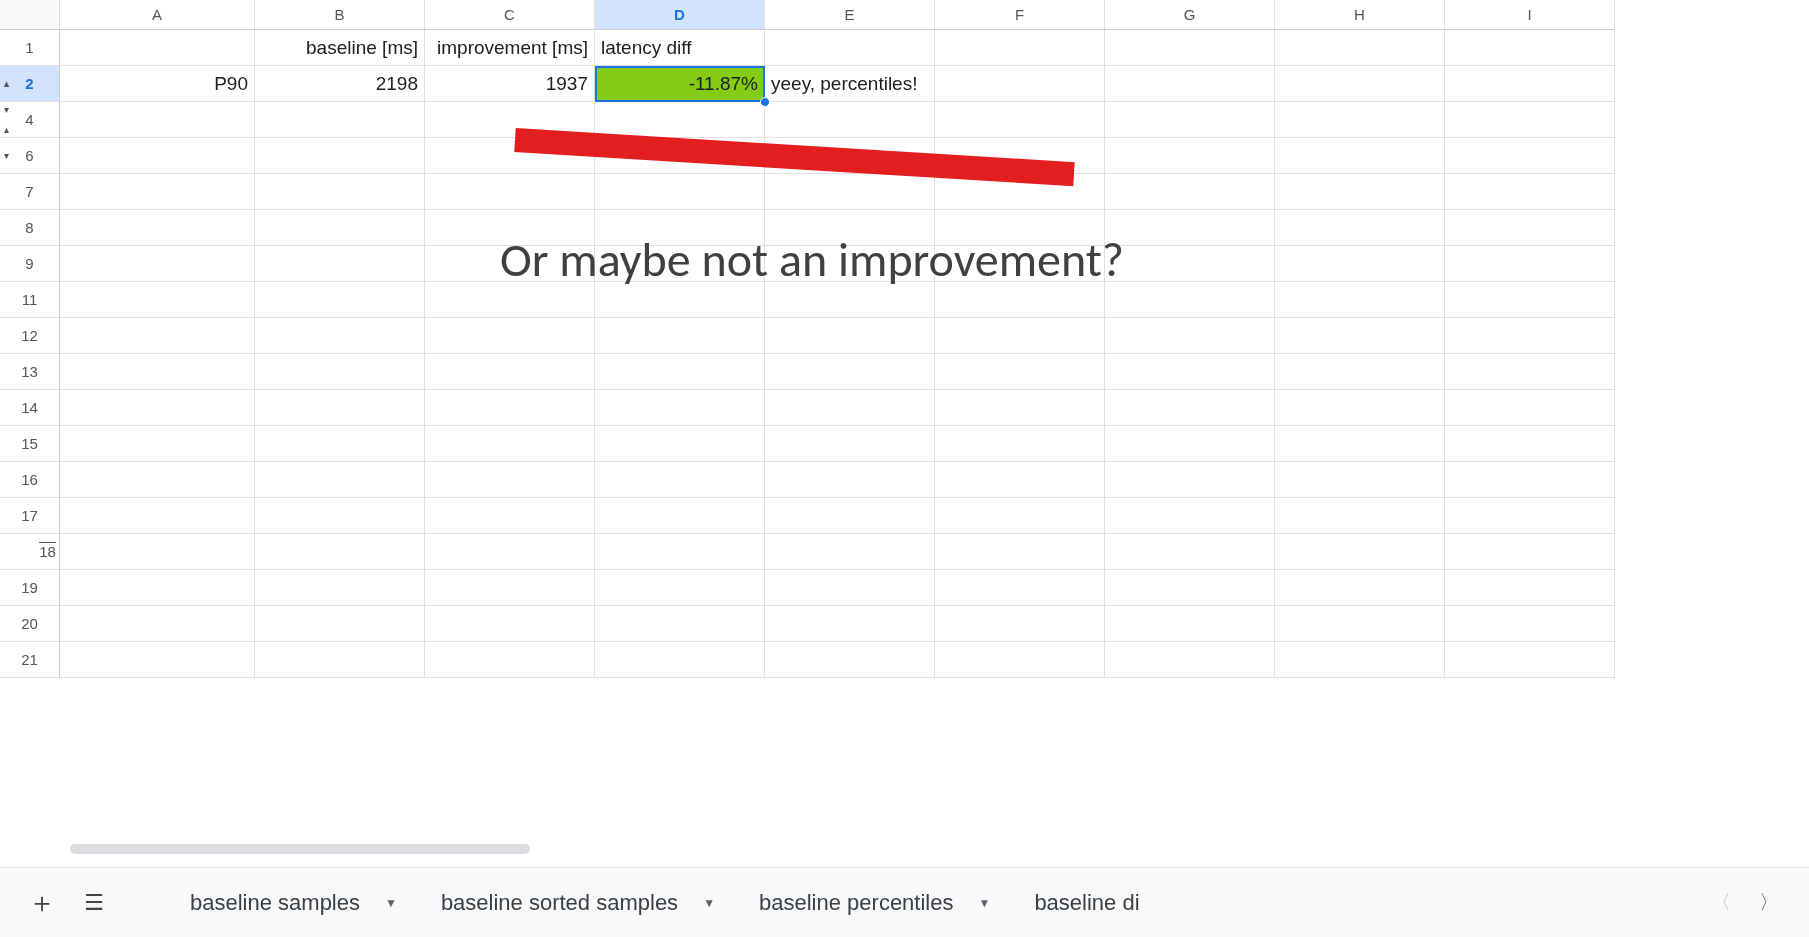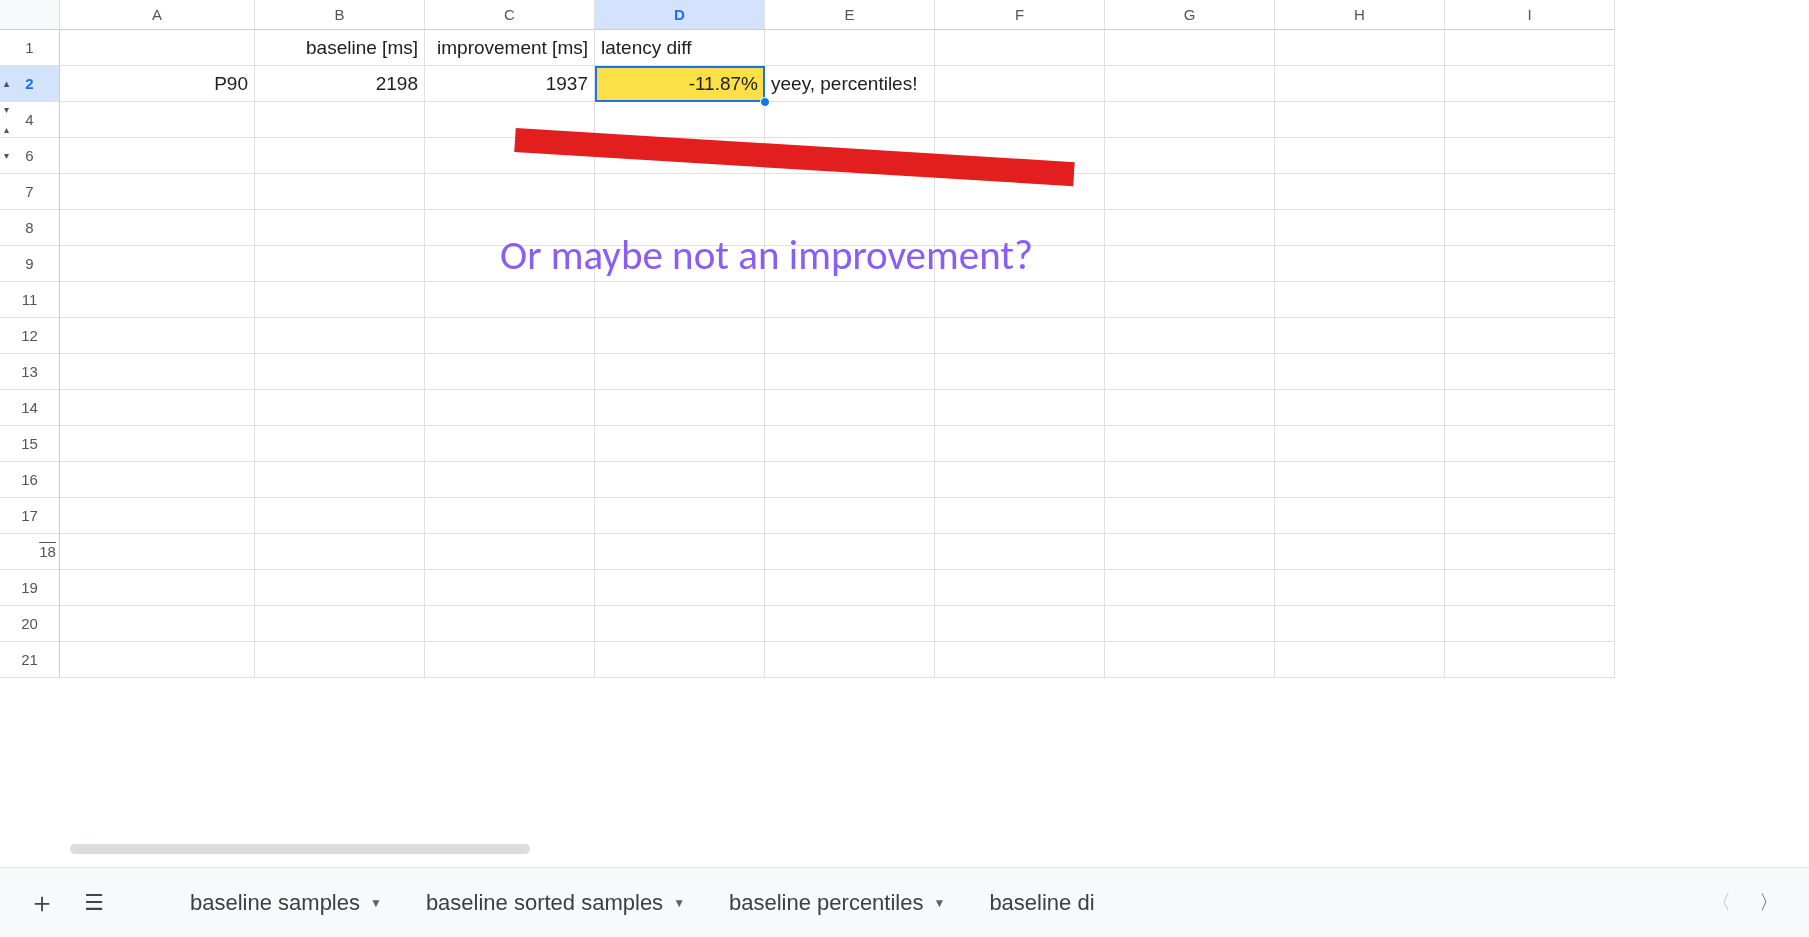--- a/index.html
+++ b/index.html
@@ -17,39 +17,39 @@
   .rows { position: absolute; top: 30px; left: 0; right: 0; }
   .row { display: flex; height: 36px; }
   .row-header { width: 60px; border-right: 1px solid #ccc; border-bottom: 1px solid #e0e0e0; display: flex; align-items: center; justify-content: center; font-size: 15px; color: #555; background: #fff; position: relative; }
   .row-header.selected { background: #d3e3fd; color: #1a73e8; font-weight: 700; }
   .row-header .fold { position: absolute; left: 4px; font-size: 10px; color: #555; }
   .row-header.underlined { }
   
   .cell { height: 36px; border-right: 1px solid #e0e0e0; border-bottom: 1px solid #e0e0e0; display: flex; align-items: center; padding: 0 6px; font-size: 19px; color: #202124; background: #fff; overflow: visible; white-space: nowrap; }
   .cell.right { justify-content: flex-end; }
   .cell.left { justify-content: flex-start; }
-  .cell.green { background: #fde047; }
+  .cell.green { background: #84cc16; }
   
   .sel-border { position: absolute; border: 2px solid #1a73e8; pointer-events: none; z-index: 5; }
   .sel-handle { position: absolute; width: 10px; height: 10px; background: #1a73e8; border: 1px solid #fff; border-radius: 50%; z-index: 6; }
   
   
   .red-bar { position: absolute; background: #e31e1e; z-index: 20; }
-  .red-text { position: absolute; color: #8b5cf6; font-size: 41px; font-family: Calibri, Arial, sans-serif; z-index: 20; white-space: nowrap; }
+  .red-text { position: absolute; color: #404040; font-size: 48px; font-family: Calibri, Arial, sans-serif; z-index: 20; white-space: nowrap; }
   
   
   .h-scroll { position: absolute; left: 70px; right: 0; bottom: 80px; height: 16px; background: #fff; }
   .h-scroll-track { position: absolute; left: 0; width: 100%; height: 10px; top: 3px; }
   .h-scroll-thumb { position: absolute; left: 0; width: 460px; height: 10px; background: #dadce0; border-radius: 5px; }
   
   
   .tab-bar { position: absolute; left: 0; right: 0; bottom: 0; height: 70px; background: #f8f9fa; border-top: 1px solid #e0e0e0; display: flex; align-items: center; padding: 0 20px; gap: 8px; }
   .tab-btn { width: 44px; height: 44px; display: flex; align-items: center; justify-content: center; font-size: 28px; color: #444; cursor: pointer; border-radius: 4px; }
   .tab-btn.menu { font-size: 22px; }
-  .sheet-tab { padding: 10px 18px; font-size: 22px; color: #3c4043; display: flex; align-items: center; gap: 10px; cursor: pointer; border-radius: 4px; white-space: nowrap; }
+  .sheet-tab { padding: 10px 18px; font-size: 22px; color: #3c4043; display: flex; align-items: center; gap: 25px; cursor: pointer; border-radius: 4px; white-space: nowrap; }
   .sheet-tab .dd { font-size: 12px; color: #5f6368; }
   .tab-spacer { flex: 1; }
   .nav-arrow { width: 40px; height: 40px; display: flex; align-items: center; justify-content: center; font-size: 20px; color: #5f6368; cursor: pointer; }
   .nav-arrow.disabled { color: #bdc1c6; }
   
   .col-A { width: 195px; }
   .col-B { width: 170px; }
   .col-C { width: 170px; }
   .col-D { width: 170px; }
   .col-E { width: 170px; }

